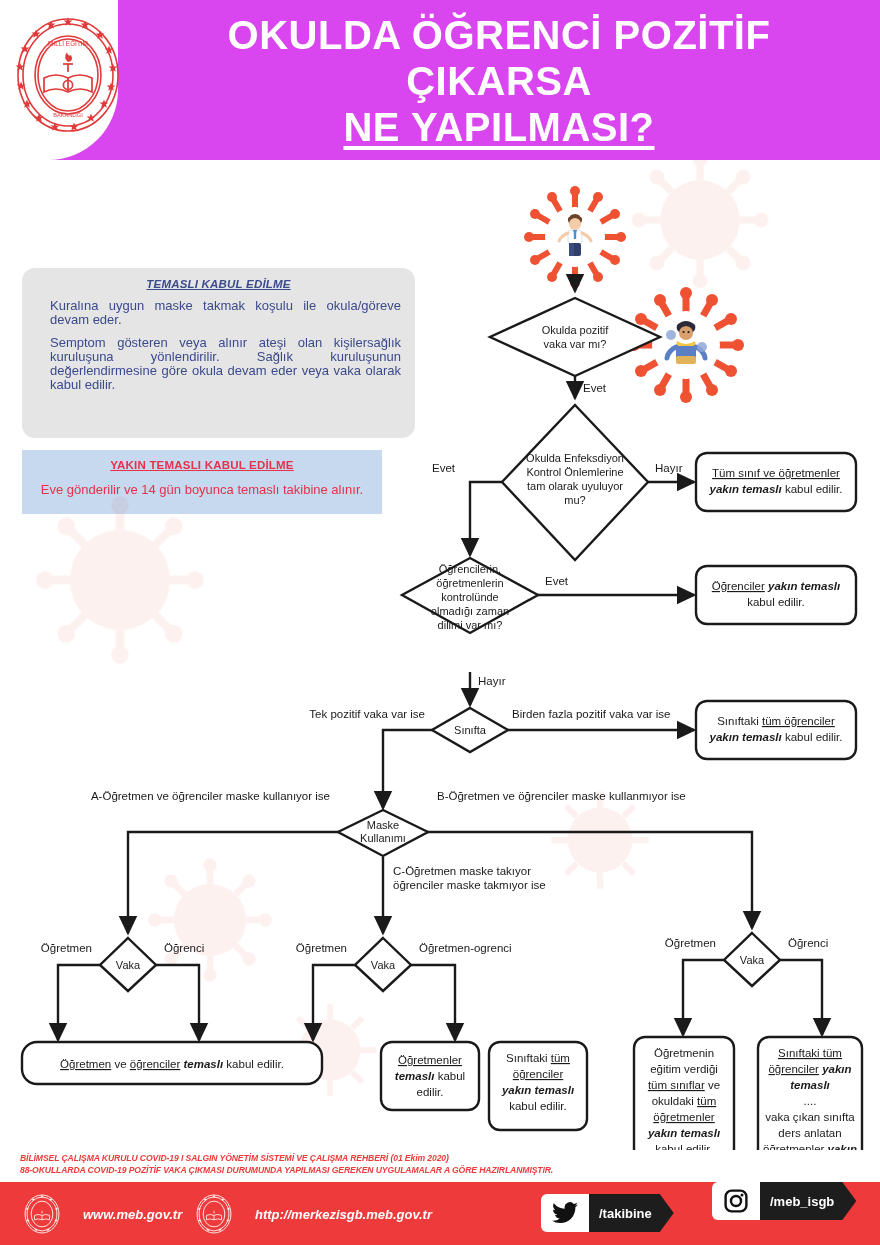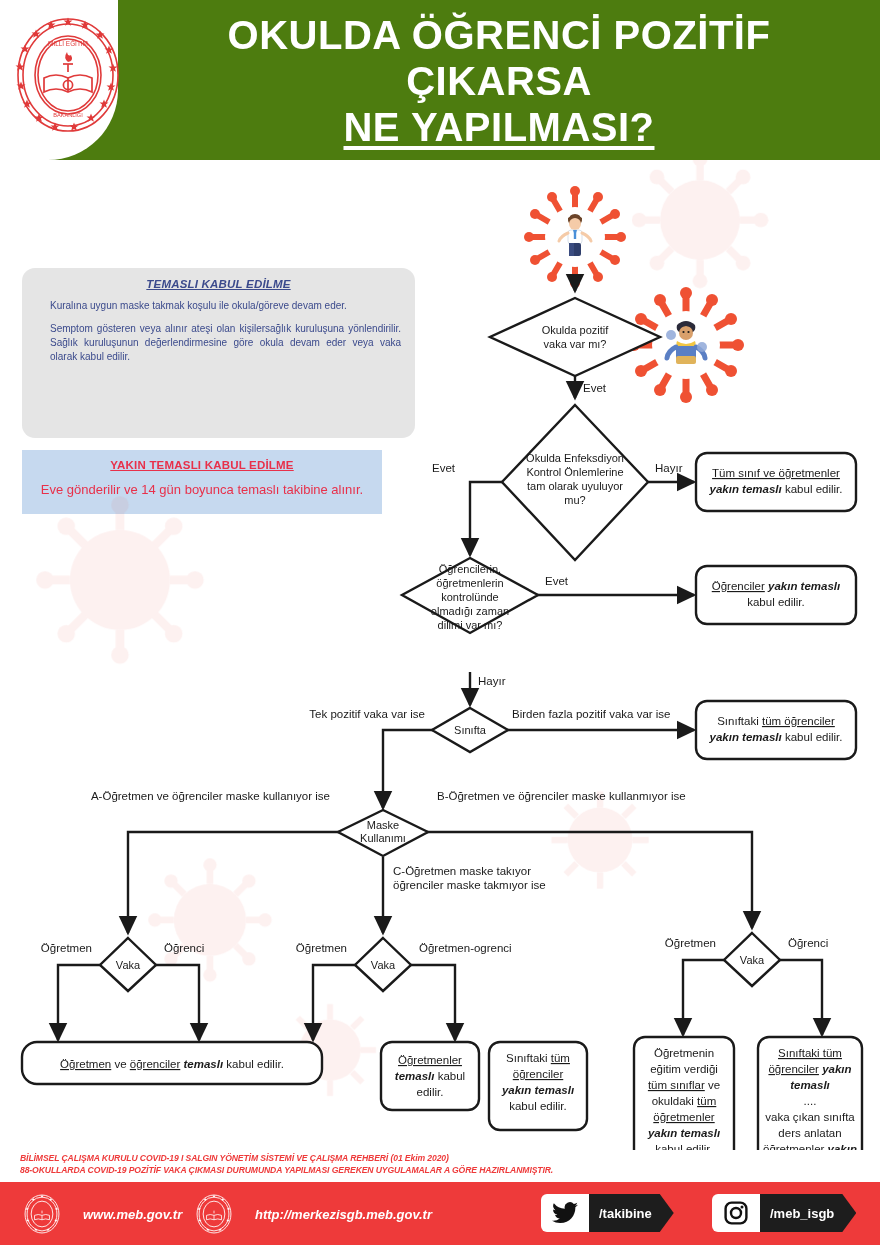--- a/index.html
+++ b/index.html
@@ -8,21 +8,21 @@
     background:#ffffff;
     font-family:"Liberation Sans", sans-serif;
     overflow:hidden;
     position:relative;
   }
   #page{position:relative;width:880px;height:1245px;overflow:hidden;}
 
   
   .header{
     position:absolute;left:0;top:0;width:880px;height:160px;
-    background:#4d7c0f;
+    background:#d946ef;
   }
   .header-white-wedge{
     position:absolute;left:0;top:0;width:118px;height:160px;
     background:#ffffff;border-radius:0 0 70px 0;
   }
   .meb-logo{position:absolute;left:14px;top:16px;width:108px;height:118px;}
   .header-title{
     position:absolute;left:128px;top:12px;width:742px;
     text-align:center;color:#ffffff;
     font-weight:bold;font-size:40px;line-height:46px;
@@ -34,21 +34,21 @@
   .info-orange{
     position:absolute;left:22px;top:268px;width:393px;height:170px;
     background:#e5e5e5;border-radius:13px;
     box-sizing:border-box;padding:10px 14px 8px 14px;
   }
   .info-orange .ttl{
     text-align:center;color:#3b4a8c;font-weight:bold;font-style:italic;
     font-size:11.5px;text-decoration:underline;margin-bottom:9px;letter-spacing:.2px;
   }
   .info-orange p{
-    margin:0 0 9px 0;color:#3b4a8c;font-size:10px;line-height:14px;
+    margin:0 0 9px 0;color:#3b4a8c;font-size:13px;line-height:14px;
     text-align:justify;
     padding-left:14px;
   }
   .info-blue{
     position:absolute;left:22px;top:450px;width:360px;height:64px;
     background:#c6d9ef;box-sizing:border-box;padding:9px 10px;
   }
   .info-blue .ttl{
     text-align:center;color:#e8304a;font-weight:bold;font-size:11.5px;
     text-decoration:underline;margin-bottom:11px;letter-spacing:.2px;
@@ -558,21 +558,21 @@
 
     <div class="social" style="left:541px;top:12px;">
       <div class="badge">
         <svg width="26" height="22" viewBox="0 0 24 20">
           <path fill="#111111" d="M24 2.4a9.6 9.6 0 0 1-2.8.8A4.9 4.9 0 0 0 23.3.5a9.7 9.7 0 0 1-3.1 1.2A4.85 4.85 0 0 0 11.8 6 13.8 13.8 0 0 1 1.7.9a4.85 4.85 0 0 0 1.5 6.5 4.8 4.8 0 0 1-2.2-.6v.06a4.85 4.85 0 0 0 3.9 4.75 4.9 4.9 0 0 1-2.2.08 4.86 4.86 0 0 0 4.53 3.37A9.73 9.73 0 0 1 0 17.1a13.74 13.74 0 0 0 7.55 2.2c9.05 0 14-7.5 14-14 0-.21 0-.42-.02-.63A9.97 9.97 0 0 0 24 2.4z"></path>
         </svg>
       </div>
       <div class="tag">/takibine</div>
     </div>
 
-    <div class="social" style="left:712px;top:12px;text-align:right;">
+    <div class="social" style="left:712px;top:0;text-align:right;">
       <div class="badge">
         <svg width="24" height="24" viewBox="0 0 24 24">
           <rect x="1.6" y="1.6" width="20.8" height="20.8" rx="6" fill="none" stroke="#111111" stroke-width="2.4"></rect>
           <circle cx="12" cy="12" r="5" fill="none" stroke="#111111" stroke-width="2.4"></circle>
           <circle cx="18" cy="6" r="1.5" fill="#111111"></circle>
         </svg>
       </div>
       <div class="tag">/meb_isgb</div>
     </div>
   </div>

